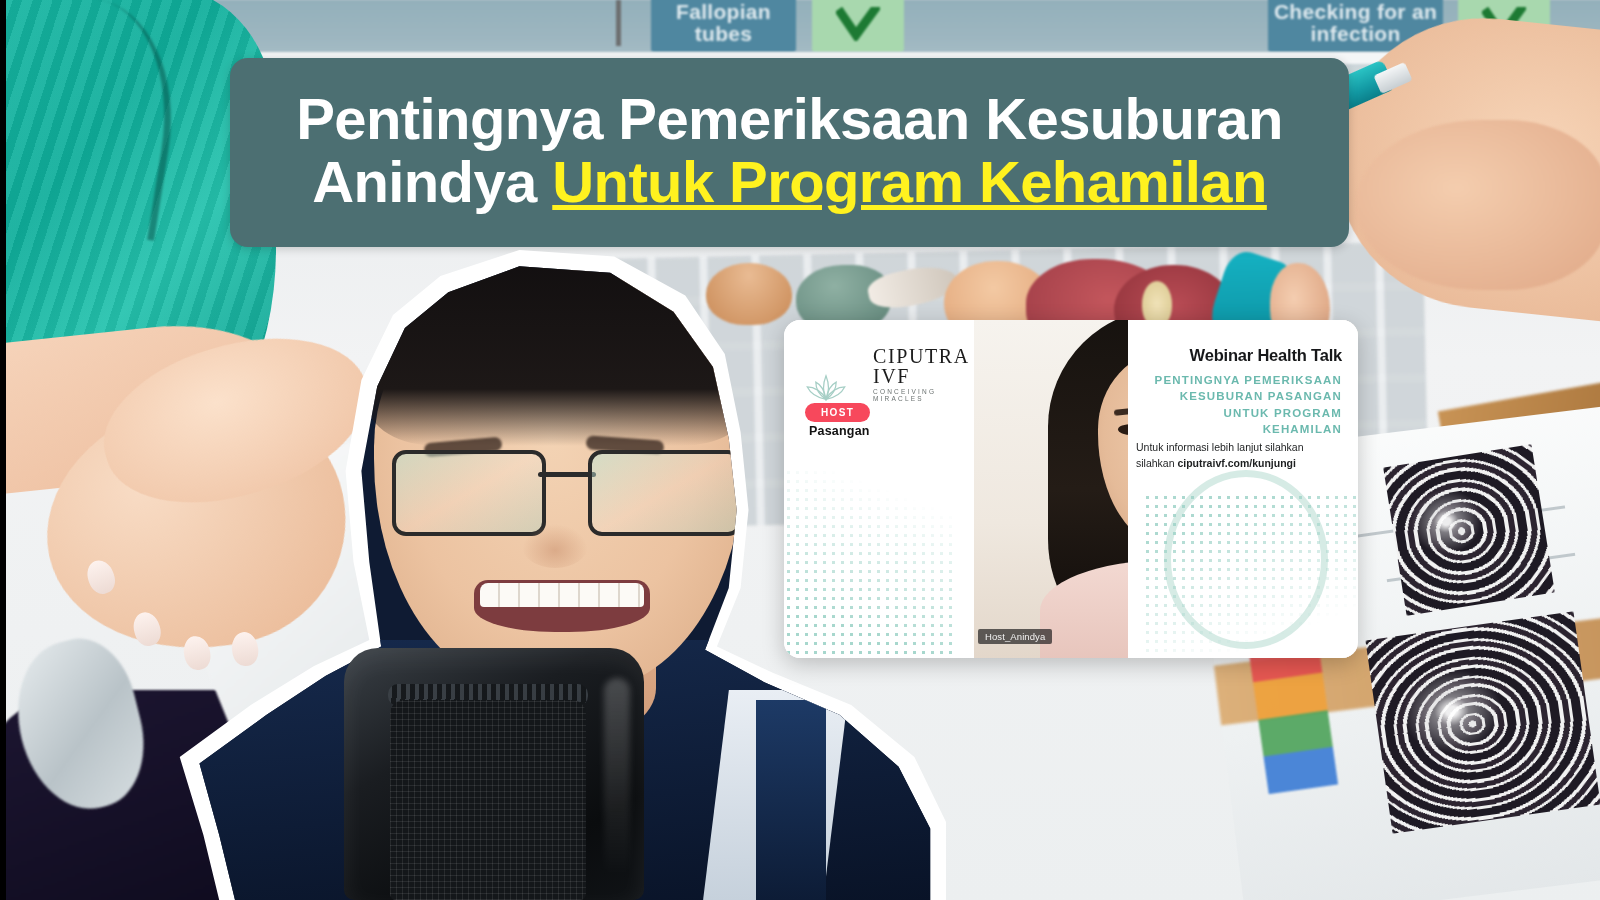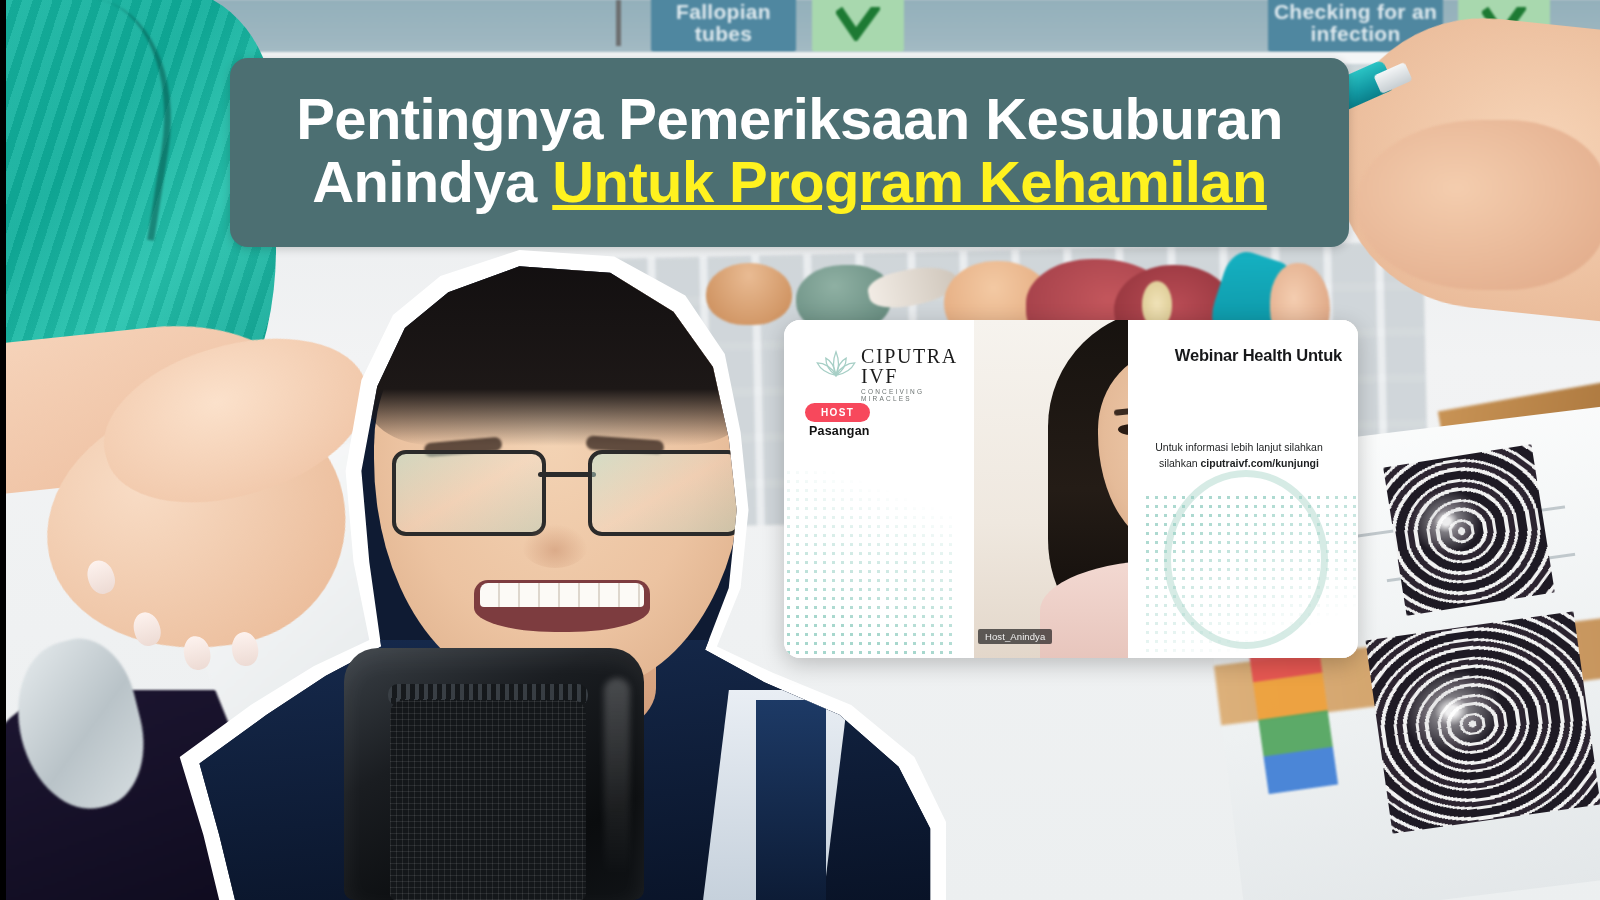--- a/index.html
+++ b/index.html
@@ -507,24 +507,24 @@
     left: 0; bottom: 0;
     width: 170px; height: 190px;
     background-image: radial-gradient(#9ed3c8 1.6px, transparent 1.7px);
     background-size: 9px 9px;
     -webkit-mask-image: linear-gradient(200deg, rgba(0,0,0,0) 18%, #000 78%);
     mask-image: linear-gradient(200deg, rgba(0,0,0,0) 18%, #000 78%);
     opacity: .9;
   }
   .wc-logo {
     position: absolute;
-    left: 30px; top: 26px;
+    left: 20px; top: 26px;
     display: flex;
-    align-items: flex-start;
-    gap: 3px;
+    align-items: flex-end;
+    gap: 25px;
   }
   .lotus { width: 44px; height: 32px; display: block; }
   .wc-brand-text { line-height: 1; }
   .wc-brand-name {
     font-family: "Liberation Serif", serif;
     font-size: 20px;
     letter-spacing: 1.6px;
     color: #1b1b1b;
     font-weight: 400;
   }
@@ -598,21 +598,21 @@
     font-weight: 700;
     letter-spacing: 1.15px;
     line-height: 1.42;
     color: var(--cardTeal, #6bb9ae);
     text-transform: uppercase;
   }
   .wc-foot {
     position: absolute;
     right: 16px; top: 120px;
     width: 206px;
-    text-align: center;
+    text-align: left;
     font-size: 10.5px;
     line-height: 1.5;
     color: #1d1f20;
   }
   .wc-foot b { font-weight: 700; }
   .wc-video {
     position: absolute;
     left: 190px; top: 0;
     width: 384px; height: 338px;
     overflow: hidden;
@@ -841,21 +841,22 @@
       <div class="v-hand"></div>
       <div class="v-mic">
         <div class="v-mic-grille"></div>
       </div>
       <div class="v-namelabel">Host_Anindya</div>
     </div>
 
     <div class="wc-right">
       <div class="wc-ring"></div>
       <div class="wc-rdots"></div>
-      <div class="wc-heading">Webinar Health Untuk</div>
+      <div class="wc-heading">Webinar Health Talk</div>
+      <div class="wc-sub">Pentingnya Pemeriksaan Kesuburan Pasangan Untuk Program Kehamilan</div>
       <div class="wc-foot">
         <div>Untuk informasi lebih lanjut silahkan</div>
         <div><span>silahkan </span><b>ciputraivf.com/kunjungi</b></div>
       </div>
     </div>
   </div>
 
 </div>
 
 </body></html>

